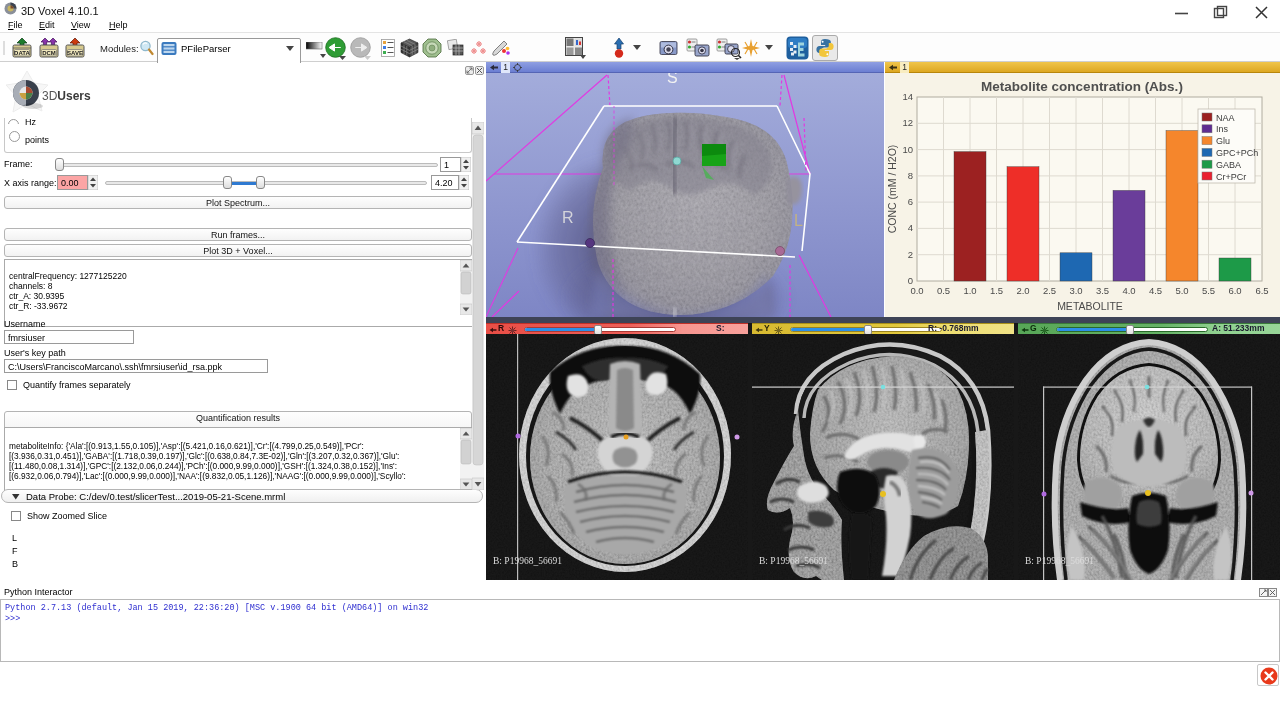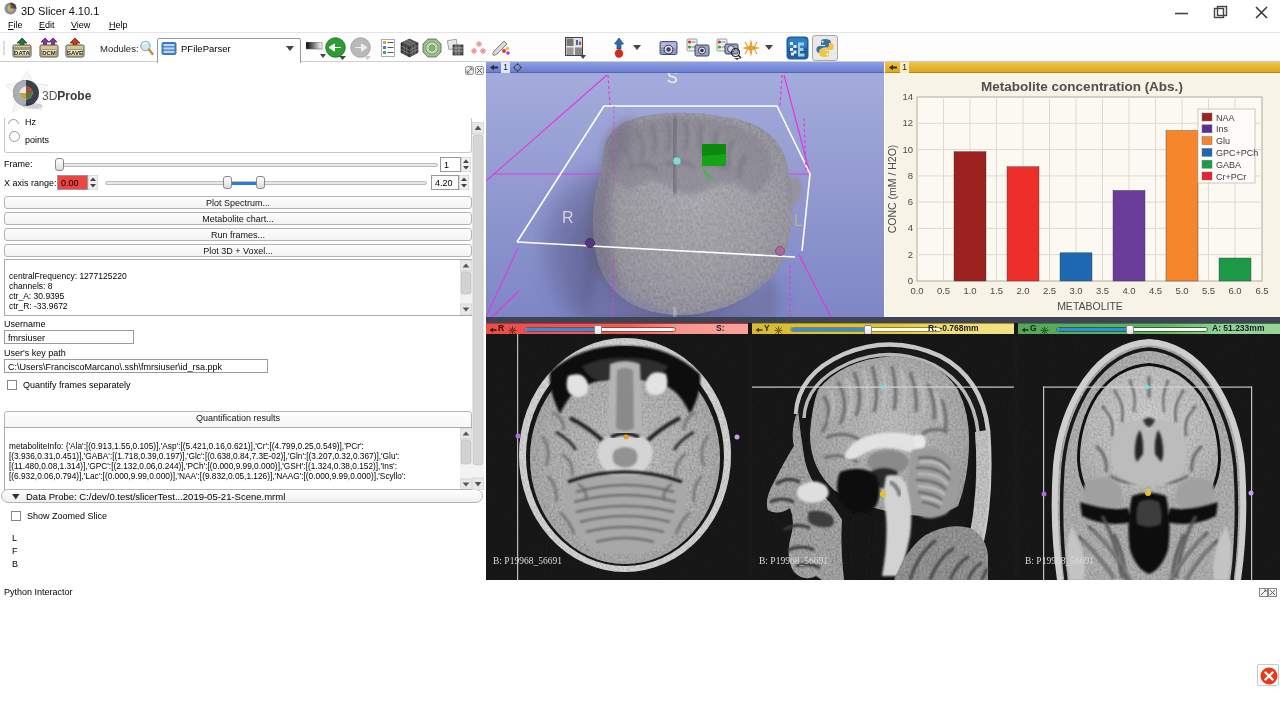--- a/index.html
+++ b/index.html
@@ -19,21 +19,21 @@
 <body>
 <div id="app">
 
   <div class="abs" style="left:0;top:0;width:1280px;height:26px;background:#fff;">
     <svg class="abs" style="left:4px;top:2px" width="13" height="13" viewBox="0 0 13 13">
       <circle cx="6.5" cy="6.5" r="6" fill="#8a8f99"></circle>
       <path d="M6.5 .5 A6 6 0 0 1 12.5 6.5 L6.5 6.5 Z" fill="#3d4450"></path>
       <circle cx="6.5" cy="6.5" r="3" fill="#c8b560"></circle>
       <path d="M6.5 3.5 A3 3 0 0 1 9.5 6.5 L6.5 6.5 Z" fill="#7c4a2d"></path>
     </svg>
-    <div class="abs" style="left:21px;top:5px;font-size:11px;color:#111;">3D Slicer 4.10.1</div>
+    <div class="abs" style="left:21px;top:5px;font-size:11px;color:#111;">3D Voxel 4.10.1</div>
 
     <svg class="abs" style="left:1168px;top:0" width="112" height="26" viewBox="0 0 112 26">
       <line x1="7" y1="13.5" x2="20" y2="13.5" stroke="#444" stroke-width="1.6"></line>
       <rect x="46.5" y="8.5" width="9" height="9" fill="none" stroke="#444" stroke-width="1.4"></rect>
       <rect x="49.5" y="6.5" width="9" height="9" fill="none" stroke="#444" stroke-width="1.4"></rect>
       <path d="M88 7 L99 18 M99 7 L88 18" stroke="#333" stroke-width="1.5"></path>
     </svg>
   </div>
 
   <div class="abs" style="left:0;top:26px;width:1280px;height:8px;background:#fff;"></div>
@@ -254,64 +254,63 @@
         <path d="M21 0 L28 12 L42 14 L32 24 L36 40 L21 33 L7 41 L10 25 L0 14 L14 12 Z" fill="#ececec" stroke="#d0d0d0"></path>
       </g>
       <circle cx="20" cy="22" r="13" fill="#39404c"></circle>
       <path d="M20 9 a13 13 0 0 0 -13 13 a13 13 0 0 0 13 13 z" fill="#a8adb6"></path>
       <circle cx="20" cy="22" r="6.5" fill="#e8e8e8"></circle>
       <path d="M20 15.5 a6.5 6.5 0 0 1 6.5 6.5 l-6.5 0 z" fill="#a84a30"></path>
       <path d="M26.5 22 a6.5 6.5 0 0 1 -6.5 6.5 l0 -6.5 z" fill="#4a7e46"></path>
       <path d="M20 28.5 a6.5 6.5 0 0 1 -6.5 -6.5 l6.5 0 z" fill="#c8a040"></path>
       <ellipse cx="27" cy="35" rx="10" ry="3" fill="#000" opacity="0.15"></ellipse>
     </svg>
-    <div class="abs" style="left:42px;top:26px;font-size:12px;color:#555;">3D<b style="color:#3a3a3a;">Probe</b></div>
+    <div class="abs" style="left:42px;top:26px;font-size:12px;color:#555;">3D<b style="color:#3a3a3a;">Users</b></div>
 
     <div class="abs" style="left:4px;top:55px;width:468px;height:35px;border:1px solid #c8c8c8;border-top:none;border-radius:0 0 3px 3px;background:#fff;"></div>
     <div class="abs" style="left:8px;top:53px;width:12px;height:8px;overflow:hidden;">
       <div style="width:11px;height:11px;border:1px solid #999;border-radius:50%;background:#fff;margin-top:3px;"></div>
     </div>
     <div class="abs t9" style="left:25px;top:54px;">Hz</div>
     <div class="abs" style="left:9px;top:68px;width:11px;height:11px;border:1px solid #999;border-radius:50%;background:#fff;"></div>
     <div class="abs t9" style="left:25px;top:72px;">points</div>
 
     <div class="abs t9" style="left:4px;top:96px;">Frame:</div>
     <div class="abs" style="left:56px;top:100px;width:382px;height:4px;background:#e8e8e8;border:1px solid #bbb;border-radius:2px;"></div>
     <div class="abs" style="left:55px;top:95px;width:9px;height:13px;background:linear-gradient(#fff,#ddd);border:1px solid #888;border-radius:3px;"></div>
     <div class="abs" style="left:440px;top:94px;width:21px;height:15px;border:1px solid #999;background:#fff;font-size:9px;padding:2px 0 0 3px;">1</div>
     <svg class="abs" style="left:461px;top:94px" width="10" height="15" viewBox="0 0 10 15">
       <rect x="0" y="0" width="10" height="15" fill="#f0f0f0" stroke="#aaa" stroke-width="0.6"></rect>
       <path d="M5 2.5 l3 3.5 h-6 z" fill="#444"></path>
         <path d="M5 12.5 l3 -3.5 h-6 z" fill="#444"></path>
     </svg>
 
     <div class="abs t9" style="left:4px;top:115px;">X axis range:</div>
-    <div class="abs" style="left:57px;top:112px;width:31px;height:15px;border:1px solid #999;background:#ef4444;font-size:9px;padding:2px 0 0 3px;">0.00</div>
+    <div class="abs" style="left:57px;top:112px;width:31px;height:15px;border:1px solid #999;background:#fca5a5;font-size:9px;padding:2px 0 0 3px;">0.00</div>
     <svg class="abs" style="left:88px;top:112px" width="10" height="15" viewBox="0 0 10 15">
       <rect x="0" y="0" width="10" height="15" fill="#f0f0f0" stroke="#aaa" stroke-width="0.6"></rect>
       <path d="M5 2.5 l3 3.5 h-6 z" fill="#444"></path>
         <path d="M5 12.5 l3 -3.5 h-6 z" fill="#444"></path>
     </svg>
     <div class="abs" style="left:105px;top:118px;width:322px;height:4px;background:#e8e8e8;border:1px solid #bbb;border-radius:2px;"></div>
     <div class="abs" style="left:228px;top:119px;width:33px;height:3px;background:#2f7ad1;"></div>
     <div class="abs" style="left:223px;top:113px;width:9px;height:13px;background:linear-gradient(#fff,#ddd);border:1px solid #888;border-radius:3px;"></div>
     <div class="abs" style="left:256px;top:113px;width:9px;height:13px;background:linear-gradient(#fff,#ddd);border:1px solid #888;border-radius:3px;"></div>
     <div class="abs" style="left:431px;top:112px;width:28px;height:15px;border:1px solid #999;background:#fff;font-size:9px;padding:2px 0 0 3px;">4.20</div>
     <svg class="abs" style="left:459px;top:112px" width="10" height="15" viewBox="0 0 10 15">
       <rect x="0" y="0" width="10" height="15" fill="#f0f0f0" stroke="#aaa" stroke-width="0.6"></rect>
       <path d="M5 2.5 l3 3.5 h-6 z" fill="#444"></path>
         <path d="M5 12.5 l3 -3.5 h-6 z" fill="#444"></path>
     </svg>
 
     <div class="btn" style="left:4px;top:133px;width:468px;height:13px;padding-top:1px;">Plot Spectrum...</div>
-    <div class="btn" style="left:4px;top:149px;width:468px;height:13px;padding-top:1px;">Metabolite chart...</div>
     <div class="btn" style="left:4px;top:165px;width:468px;height:13px;padding-top:1px;">Run frames...</div>
     <div class="btn" style="left:4px;top:181px;width:468px;height:13px;padding-top:1px;">Plot 3D + Voxel...</div>
 
-    <div class="abs" style="left:4px;top:196px;width:469px;height:57px;border:1px solid #aaa;background:#fff;">
+    <div class="abs" style="left:4px;top:196px;width:469px;height:68px;border:1px solid #aaa;background:#fff;">
       <div style="font-size:8.5px;color:#000;padding:11px 0 0 4px;line-height:10px;">centralFrequency: 1277125220<br>channels: 8<br>ctr_A: 30.9395<br>ctr_R: -33.9672</div>
     </div>
     <svg class="abs" style="left:460px;top:197px" width="12" height="55" viewBox="0 0 12 55">
       <rect x="0" y="0" width="12" height="55" fill="#f2f2f2"></rect>
       <rect x="0" y="0" width="12" height="11" fill="#e8e8e8" stroke="#bbb" stroke-width="0.5"></rect>
       <path d="M6 3.5 l3.4 4 h-6.8 z" fill="#555"></path>
       <rect x="0" y="44" width="12" height="11" fill="#e8e8e8" stroke="#bbb" stroke-width="0.5"></rect>
       <path d="M6 51.5 l3.4 -4 h-6.8 z" fill="#555"></path>
       <rect x="1" y="12" width="10" height="22" rx="2" fill="#d2d2d2" stroke="#b0b0b0" stroke-width="0.5"></rect>
     </svg>
@@ -843,20 +842,23 @@
     </svg>
   </div>
 
   <div class="abs t9" style="left:4px;top:587px;">Python Interactor</div>
   <svg class="abs" style="left:1259px;top:588px" width="18" height="9" viewBox="0 0 18 9">
     <rect x="0.5" y="0.5" width="8" height="8" fill="#f4f4f4" stroke="#888"></rect>
     <path d="M2 7 L7 2 M5 2 h2 v2" stroke="#555" stroke-width="0.9" fill="none"></path>
     <rect x="9.5" y="0.5" width="8" height="8" fill="#f4f4f4" stroke="#888"></rect>
     <path d="M11 2 L16 7 M16 2 L11 7" stroke="#555" stroke-width="0.9"></path>
   </svg>
+  <div class="abs" style="left:0;top:599px;width:1280px;height:63px;background:#fff;border:1px solid #b8b8b8;">
+    <div style="font-family:'Liberation Mono',monospace;font-size:8.5px;color:#2f2fd0;padding:3px 0 0 4px;line-height:11px;">Python 2.7.13 (default, Jan 15 2019, 22:36:20) [MSC v.1900 64 bit (AMD64)] on win32<br>&gt;&gt;&gt;</div>
+  </div>
   <div class="abs" style="left:1257px;top:664px;width:22px;height:22px;border:1px solid #c8c8c8;border-radius:2px;background:#fff;">
     <svg width="20" height="20" viewBox="0 0 20 20" style="margin:1px;">
       <circle cx="10" cy="10" r="8.5" fill="#e8391b"></circle>
       <path d="M6.5 6.5 L13.5 13.5 M13.5 6.5 L6.5 13.5" stroke="#fff" stroke-width="2.4" stroke-linecap="round"></path>
     </svg>
   </div>
 
 </div>
 
 </body></html>

